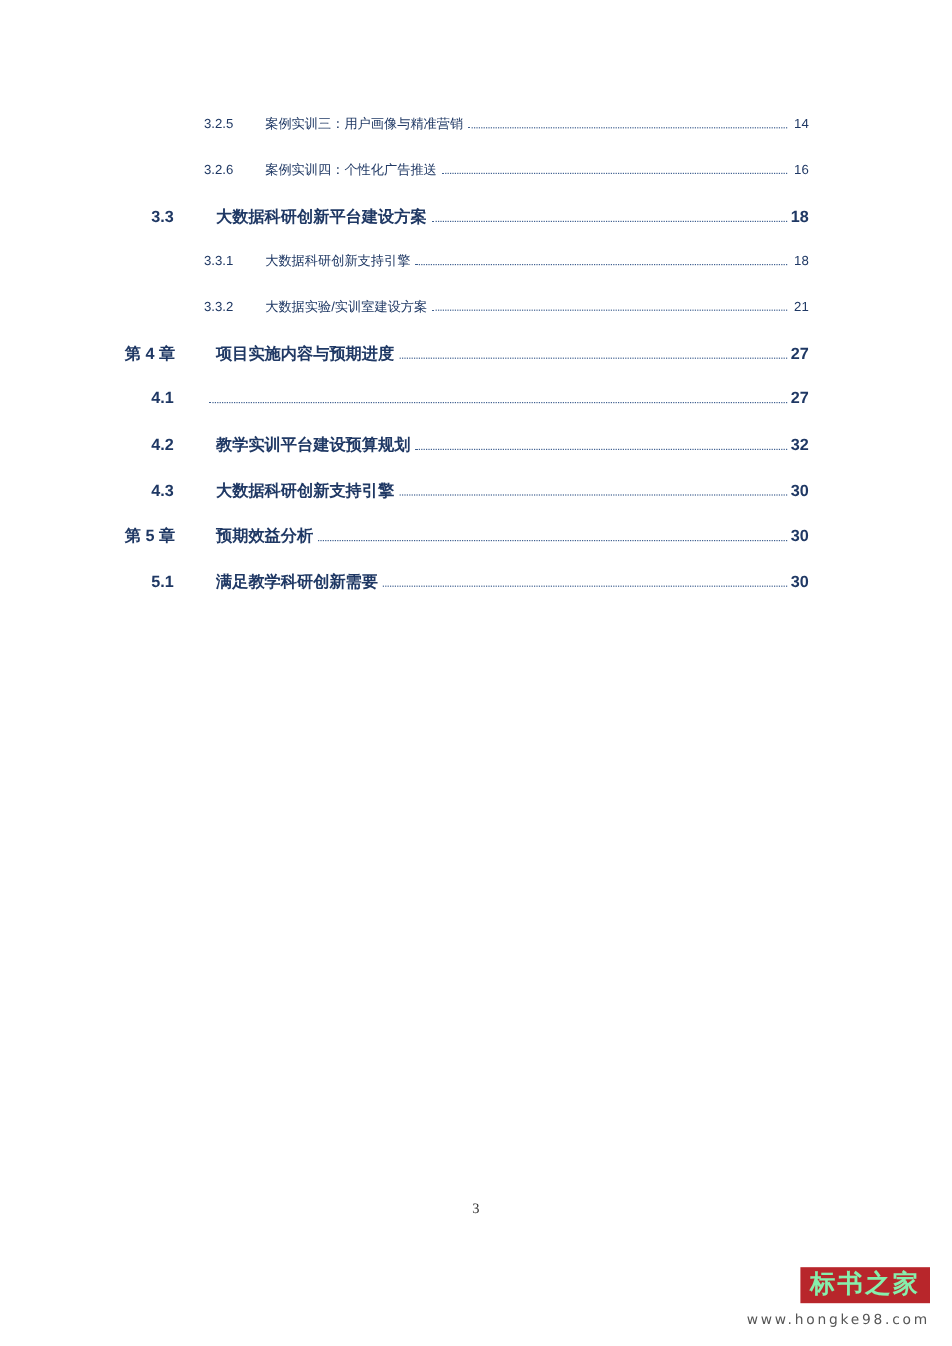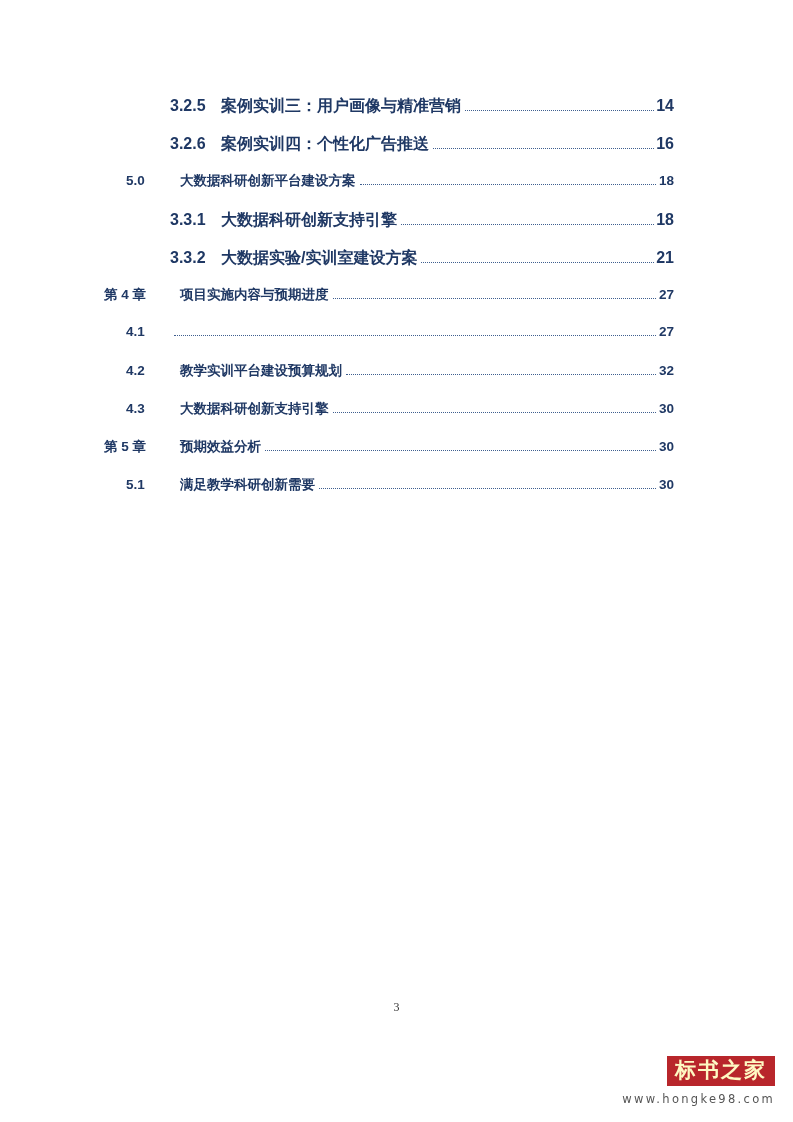--- a/index.html
+++ b/index.html
@@ -50,21 +50,21 @@
     color: #1f3864;
     text-align: right;
     min-width: 16px;
   }
 
   
   .lvl1 { padding-left: 0px; font-weight: bold; font-size: 13.5px; }
   .lvl1 .num { min-width: 66px; }
   .lvl2 { padding-left: 22px; font-weight: bold; font-size: 13.5px; }
   .lvl2 .num { min-width: 44px; }
-  .lvl3 { padding-left: 66px; font-weight: bold; font-size: 16px; }
+  .lvl3 { padding-left: 66px; font-weight: normal; font-size: 11px; }
   .lvl3 .num { min-width: 46px; }
 
   .lvl1 .title, .lvl2 .title { padding-left: 10px; }
   .lvl3 .title { padding-left: 5px; }
 
   .page-number {
     position: absolute;
     left: 0;
     right: 0;
     top: 1000px;
@@ -76,21 +76,21 @@
 
   .watermark {
     position: absolute;
     right: 18px;
     bottom: 16px;
     text-align: right;
   }
   .wm-badge {
     display: inline-block;
     background: #b8262b;
-    color: #fef9c3;
+    color: #86efac;
     font-size: 21px;
     font-weight: bold;
     letter-spacing: 2px;
     padding: 4px 8px 5px 8px;
     line-height: 1;
     font-family: "DejaVu Sans", sans-serif;
   }
   .wm-url {
     margin-top: 6px;
     color: #555555;
@@ -111,21 +111,21 @@
         <span class="leader"></span>
         <span class="pg">14</span>
       </div>
       <div class="toc-row lvl3">
         <span class="num">3.2.6</span>
         <span class="title">案例实训四：个性化广告推送</span>
         <span class="leader"></span>
         <span class="pg">16</span>
       </div>
       <div class="toc-row lvl2">
-        <span class="num">5.0</span>
+        <span class="num">3.3</span>
         <span class="title">大数据科研创新平台建设方案</span>
         <span class="leader"></span>
         <span class="pg">18</span>
       </div>
       <div class="toc-row lvl3">
         <span class="num">3.3.1</span>
         <span class="title">大数据科研创新支持引擎</span>
         <span class="leader"></span>
         <span class="pg">18</span>
       </div>

